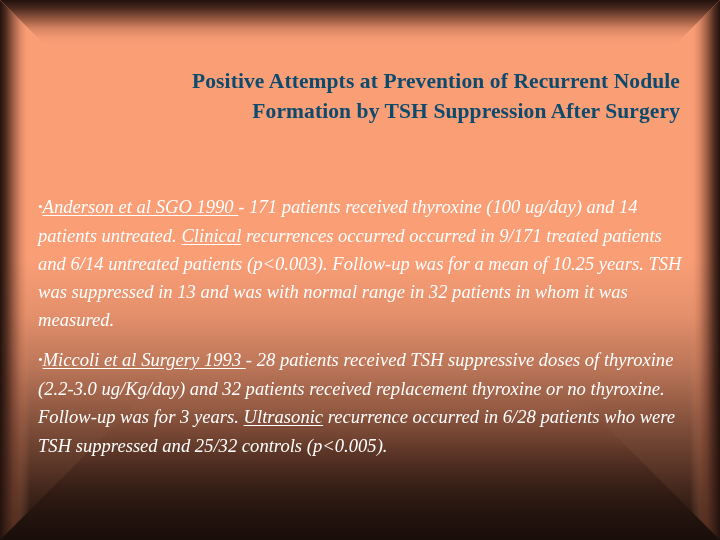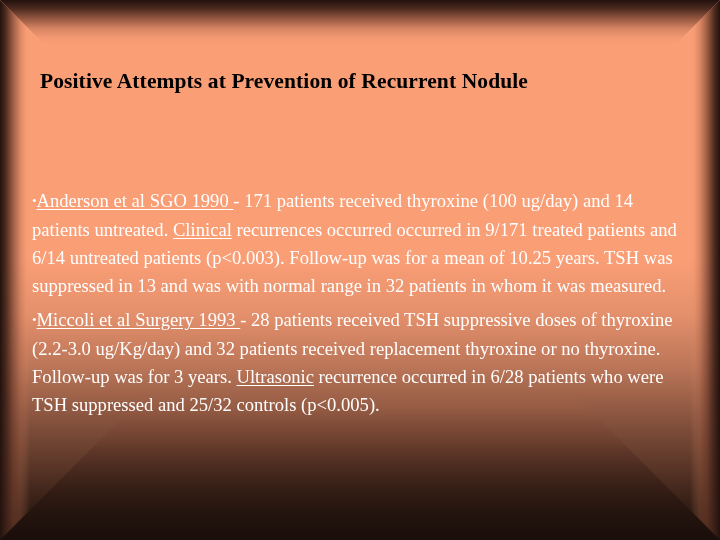--- a/index.html
+++ b/index.html
@@ -98,22 +98,22 @@
     z-index: 5;
     width: 720px;
     height: 540px;
   }
 
   .title-block {
     position: absolute;
     top: 66px;
     left: 40px;
     width: 640px;
-    text-align: left;
-    color: #000000;
+    text-align: right;
+    color: #0c4a6e;
     font-weight: bold;
     font-size: 21.5px;
     line-height: 30px;
     letter-spacing: 0.1px;
   }
   .title-line {
     display: block;
     white-space: nowrap;
   }
 
@@ -121,22 +121,23 @@
     position: absolute;
     top: 181px;
     left: 26px;
     width: 672px;
     color: #ffffff;
     font-size: 18.6px;
     line-height: 28.2px;
     text-align: left;
   }
   .para {
-    margin: 6px;
+    margin: 12px;
     text-indent: 0;
+    font-style: italic;
   }
   .bullet-dot {
     font-size: 13px;
     vertical-align: 0.12em;
     margin-right: 0px;
   }
   .cite {
     text-decoration: underline;
     text-underline-offset: 2px;
   }
@@ -156,20 +157,21 @@
     <div class="band band-top"></div>
     <div class="band band-bottom"></div>
     <div class="band band-left"></div>
     <div class="band band-right"></div>
   </div>
 
   <div class="content">
 
     <div class="title-block">
       <span class="title-line">Positive Attempts at Prevention of Recurrent Nodule</span>
+      <span class="title-line">Formation by TSH Suppression After Surgery</span>
     </div>
 
     <div class="body-block">
 
       <p class="para">
         <span class="bullet-dot">•</span><span class="cite">Anderson et al SGO 1990 </span><span>- 171 patients received thyroxine (100 ug/day) and 14 patients untreated.  </span><span class="uline">Clinical</span><span> recurrences occurred occurred in 9/171 treated patients and 6/14 untreated patients (p&lt;0.003).  Follow-up was for a mean of 10.25 years.  TSH was suppressed in 13 and was with normal range in 32 patients in whom it was measured.</span>
       </p>
 
       <p class="para">
         <span class="bullet-dot">•</span><span class="cite">Miccoli et al Surgery 1993 </span><span>- 28 patients received TSH suppressive doses of thyroxine (2.2-3.0 ug/Kg/day) and 32 patients received replacement thyroxine or no thyroxine.  Follow-up was for 3 years. </span><span class="uline">Ultrasonic</span><span> recurrence occurred in 6/28 patients who were TSH suppressed and 25/32 controls (p&lt;0.005).</span>

